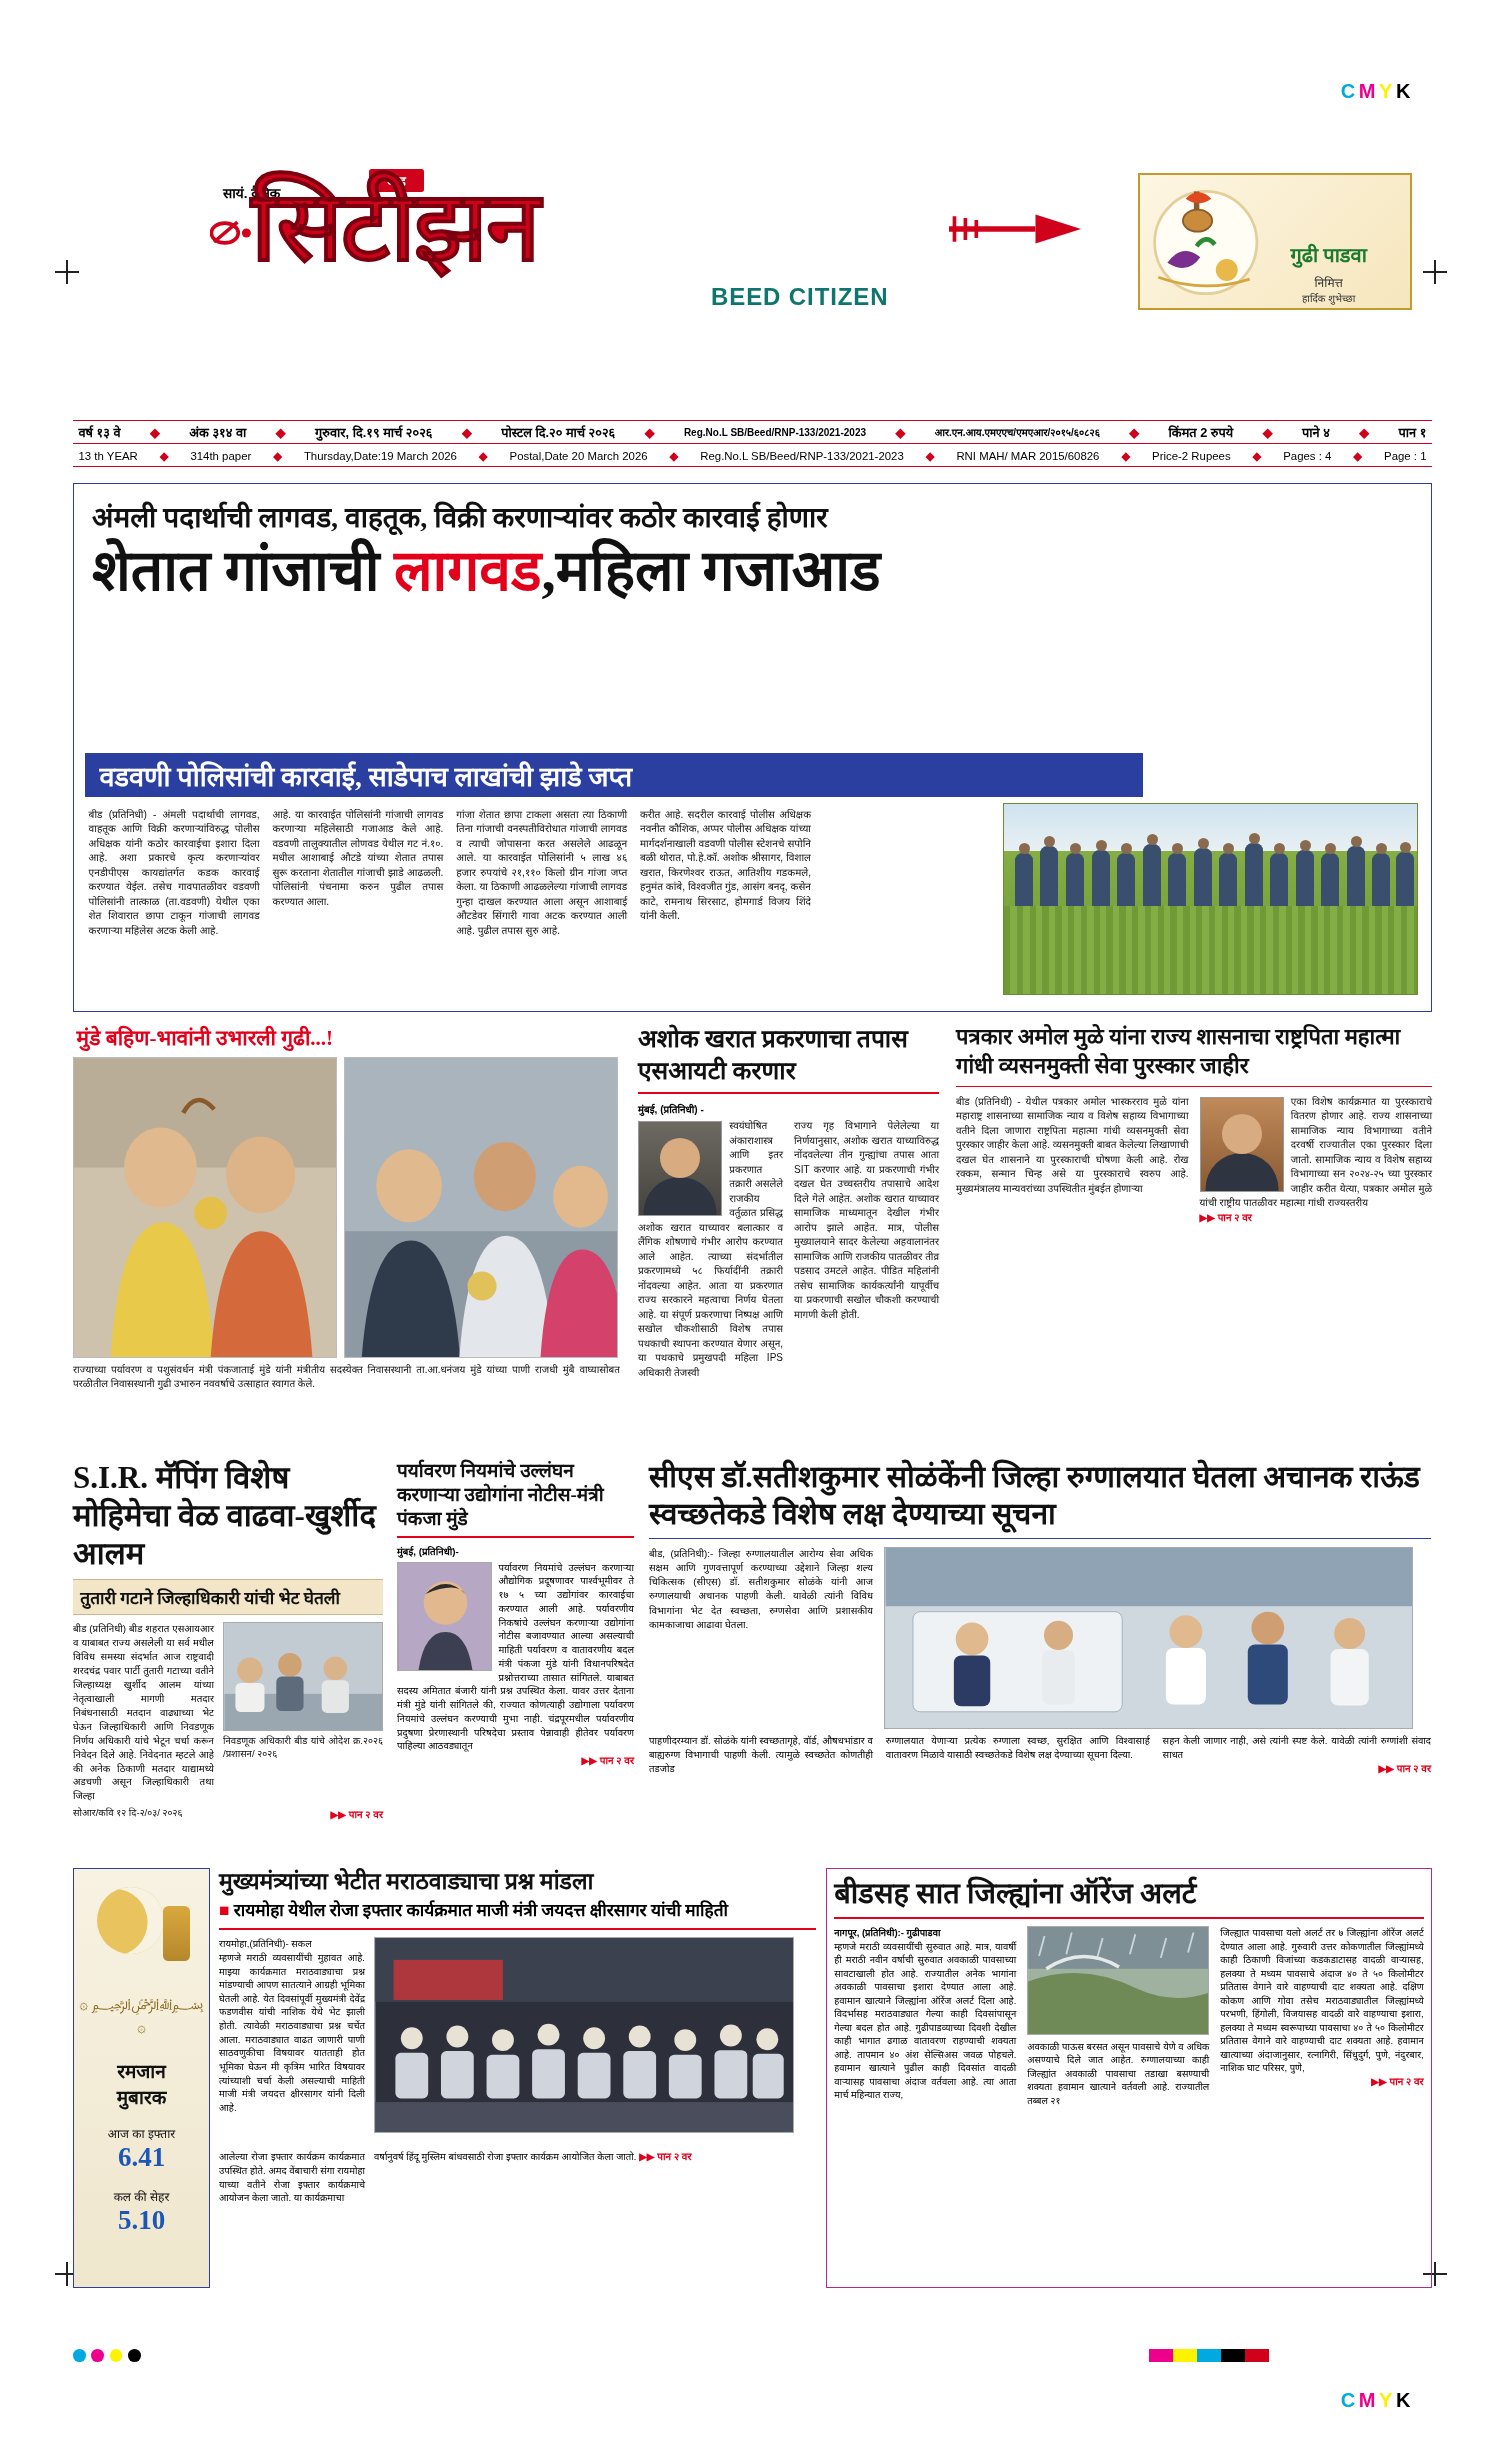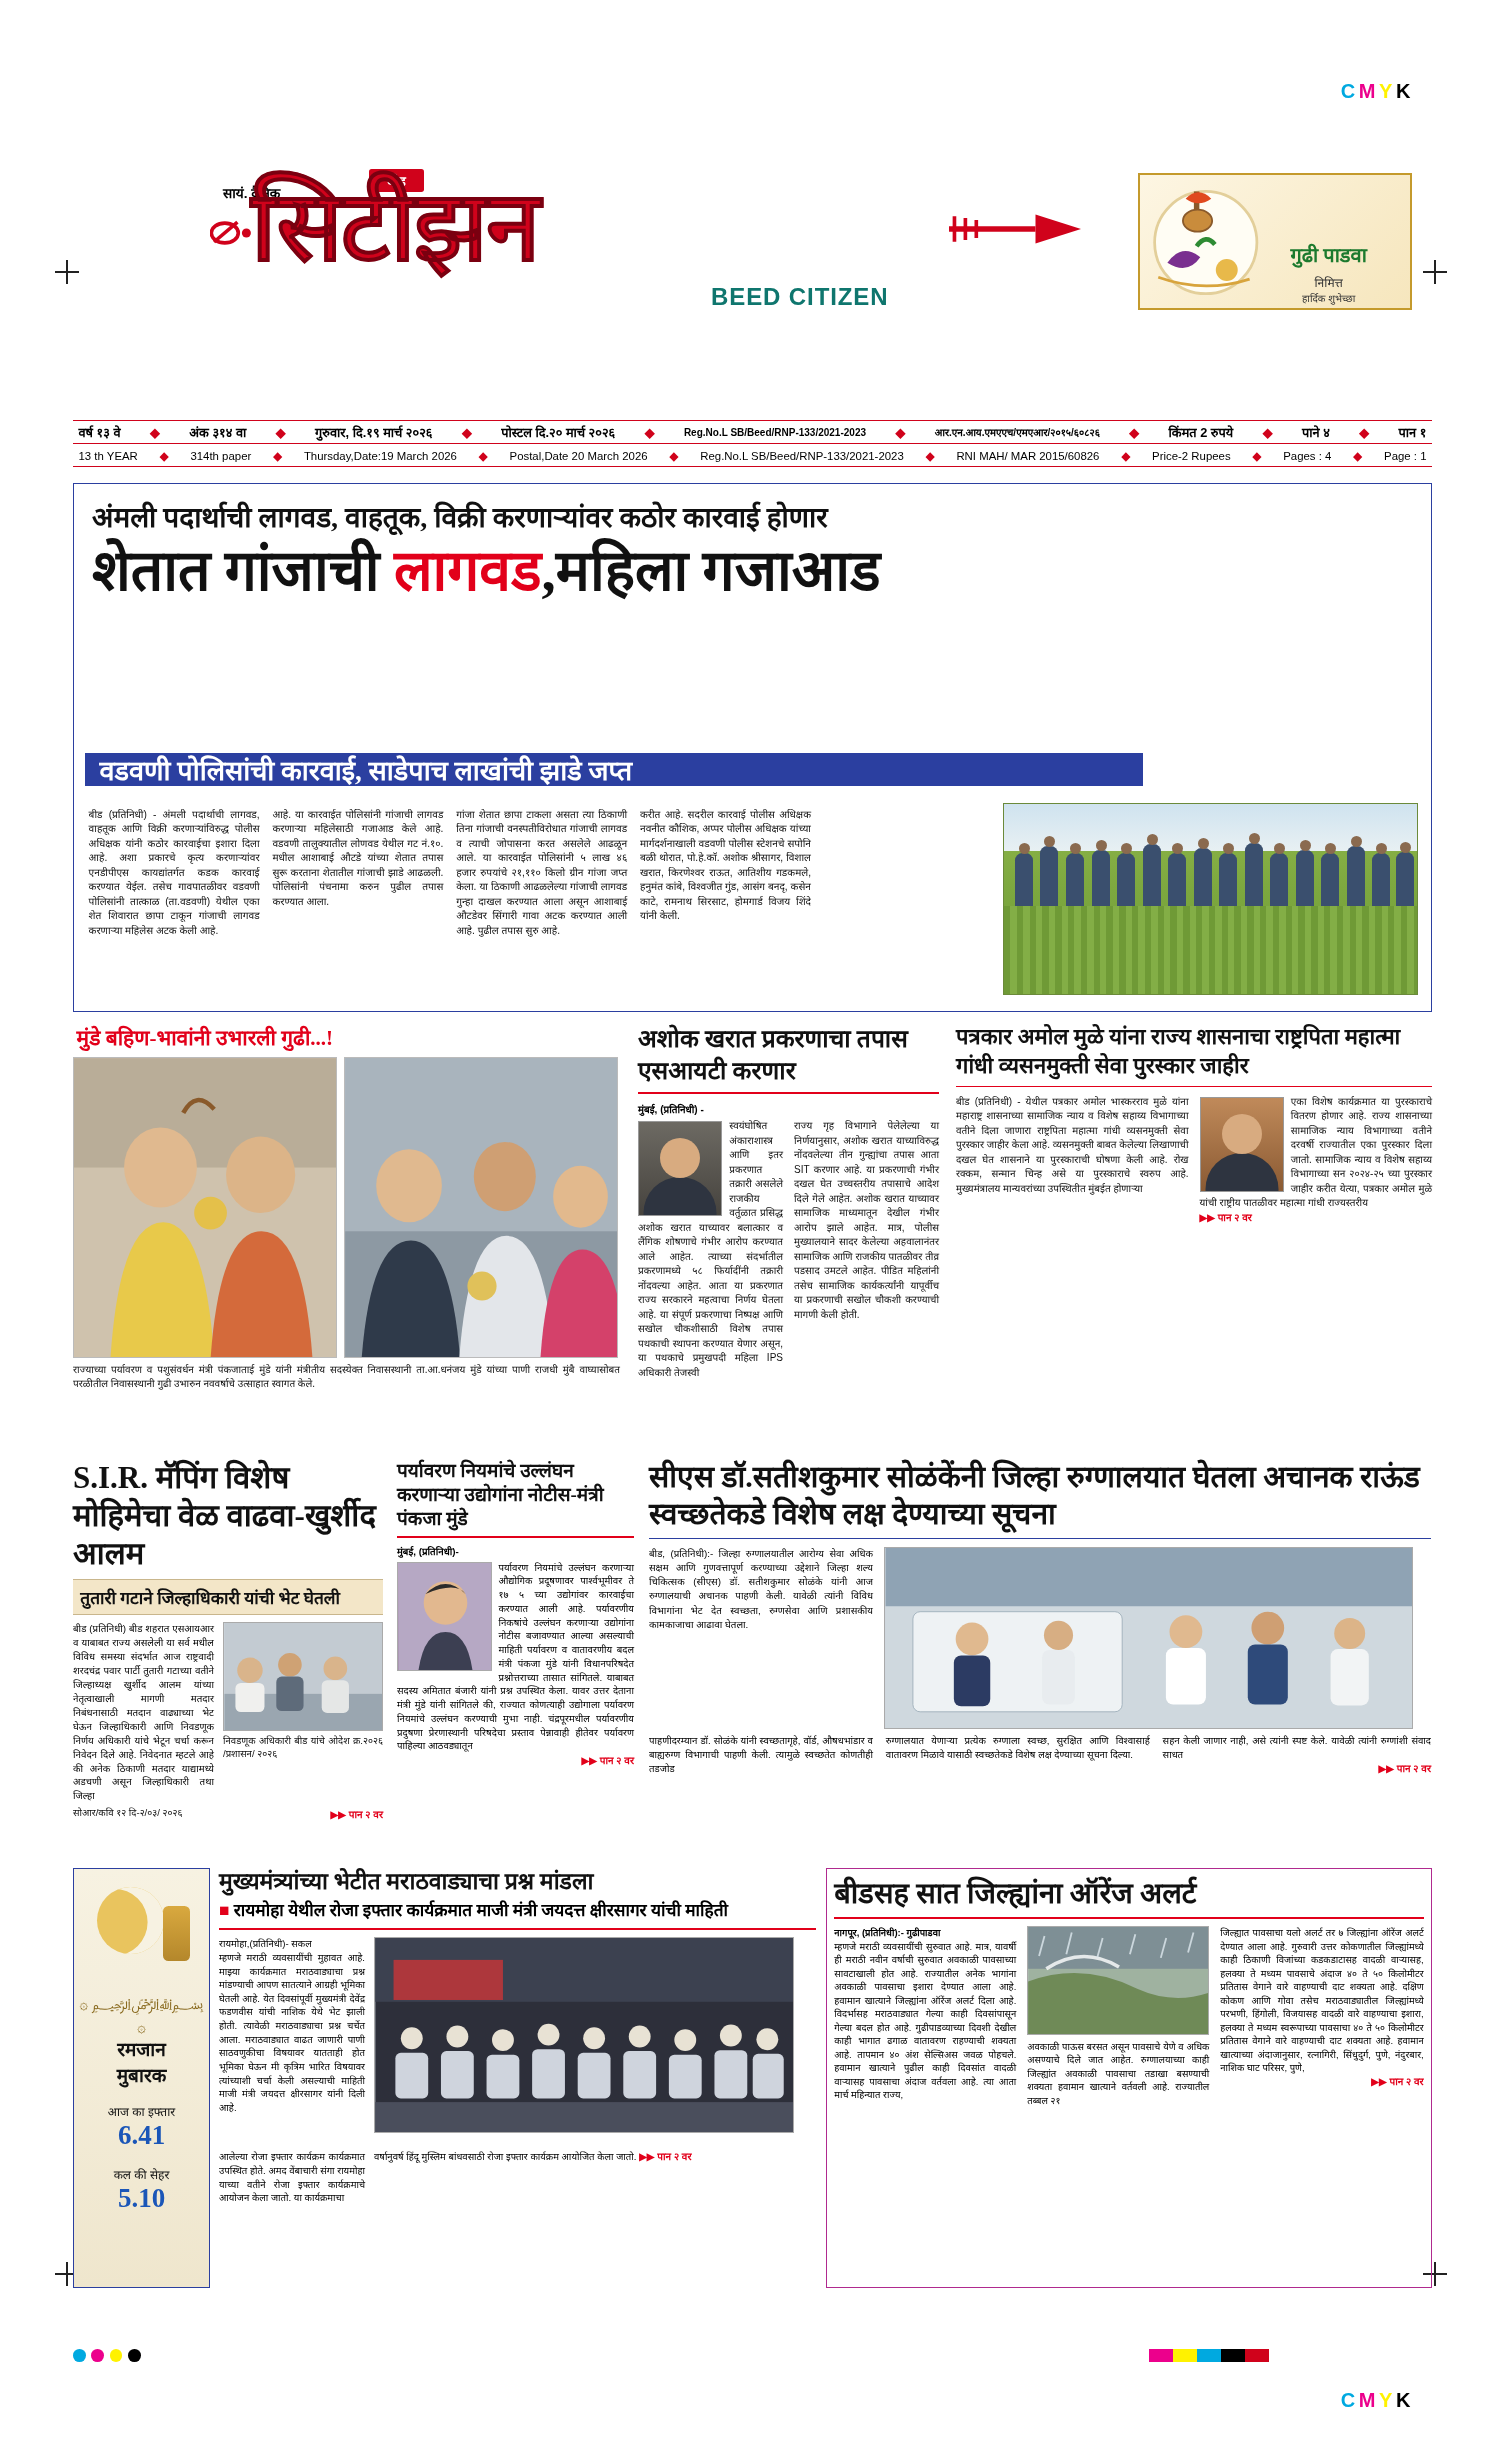--- a/index.html
+++ b/index.html
@@ -87,21 +87,21 @@
   .lead-kicker {
     position:absolute; left:18px; top:12.8px; width:1322px;
     font:bold 28px "Liberation Serif",serif; color:#111;
   }
   .lead-head {
     position:absolute; left:18px; top:55px; width:1322px;
     font:bold 57px "Liberation Serif",serif; color:#111; line-height:1.12;
   }
   .lead-head .red { color:#e2001a; }
   .lead-sub {
-    position:absolute; left:11px; top:269px; width:1058px; height:33px;
+    position:absolute; left:11px; top:269px; width:1058px; height:44px;
     background:#2b3fa0; color:#fff;
     font:bold 27px "Liberation Serif",serif;
     display:flex; align-items:center; padding-left:14.6px;
   }
   .lead-cols {
     position:absolute; left:14.6px; top:324px; width:912px; height:187px;
     display:flex; gap:12.8px;
   }
   .lead-cols .col {
     width:171px; font:10.2px/1.42 "Liberation Sans",sans-serif; color:#111;
@@ -179,21 +179,21 @@
   }
   .moon { position:relative; width:100px; height:109px; margin:12.8px auto 3.6px; }
   .moon .crescent {
     position:absolute; left:5.5px; top:5.5px; width:67px; height:67px; border-radius:50%;
     background:#e9c45e; box-shadow:inset -16.4px 1.8px 0 0 #f7f2e2;
   }
   .moon .lantern {
     position:absolute; right:1.8px; top:24px; width:27px; height:55px;
     background:linear-gradient(#d9a93f,#b4872b); border-radius:5.5px;
   }
-  .ramzan .r1 { font:bold 19px "Liberation Serif",serif; color:#111; margin-top:0;text-align:center; }
+  .ramzan .r1 { font:bold 19px "Liberation Serif",serif; color:#111; margin-top:22px;text-align:center; }
   .ramzan .r2 { font:bold 19px "Liberation Serif",serif; color:#111; }
   .ramzan .lbl { font:12px "Liberation Sans",sans-serif; color:#111; margin-top:14.6px; }
   .ramzan .val { font:bold 27px "Liberation Serif",serif; color:#1b56b8; }
   .ramzan .arabic { font:14.6px "Liberation Serif",serif; color:#8a6b20; margin-top:3.6px; }
 
   .bot-mid { position:absolute; left:146px; top:0; width:597px; height:420px; }
   .bot-right { position:absolute; left:753px; top:0; width:606px; height:420px; border:1.8px solid #b02a8f; padding:7.3px; }
 
   .bullet { color:#e2001a; }
 

